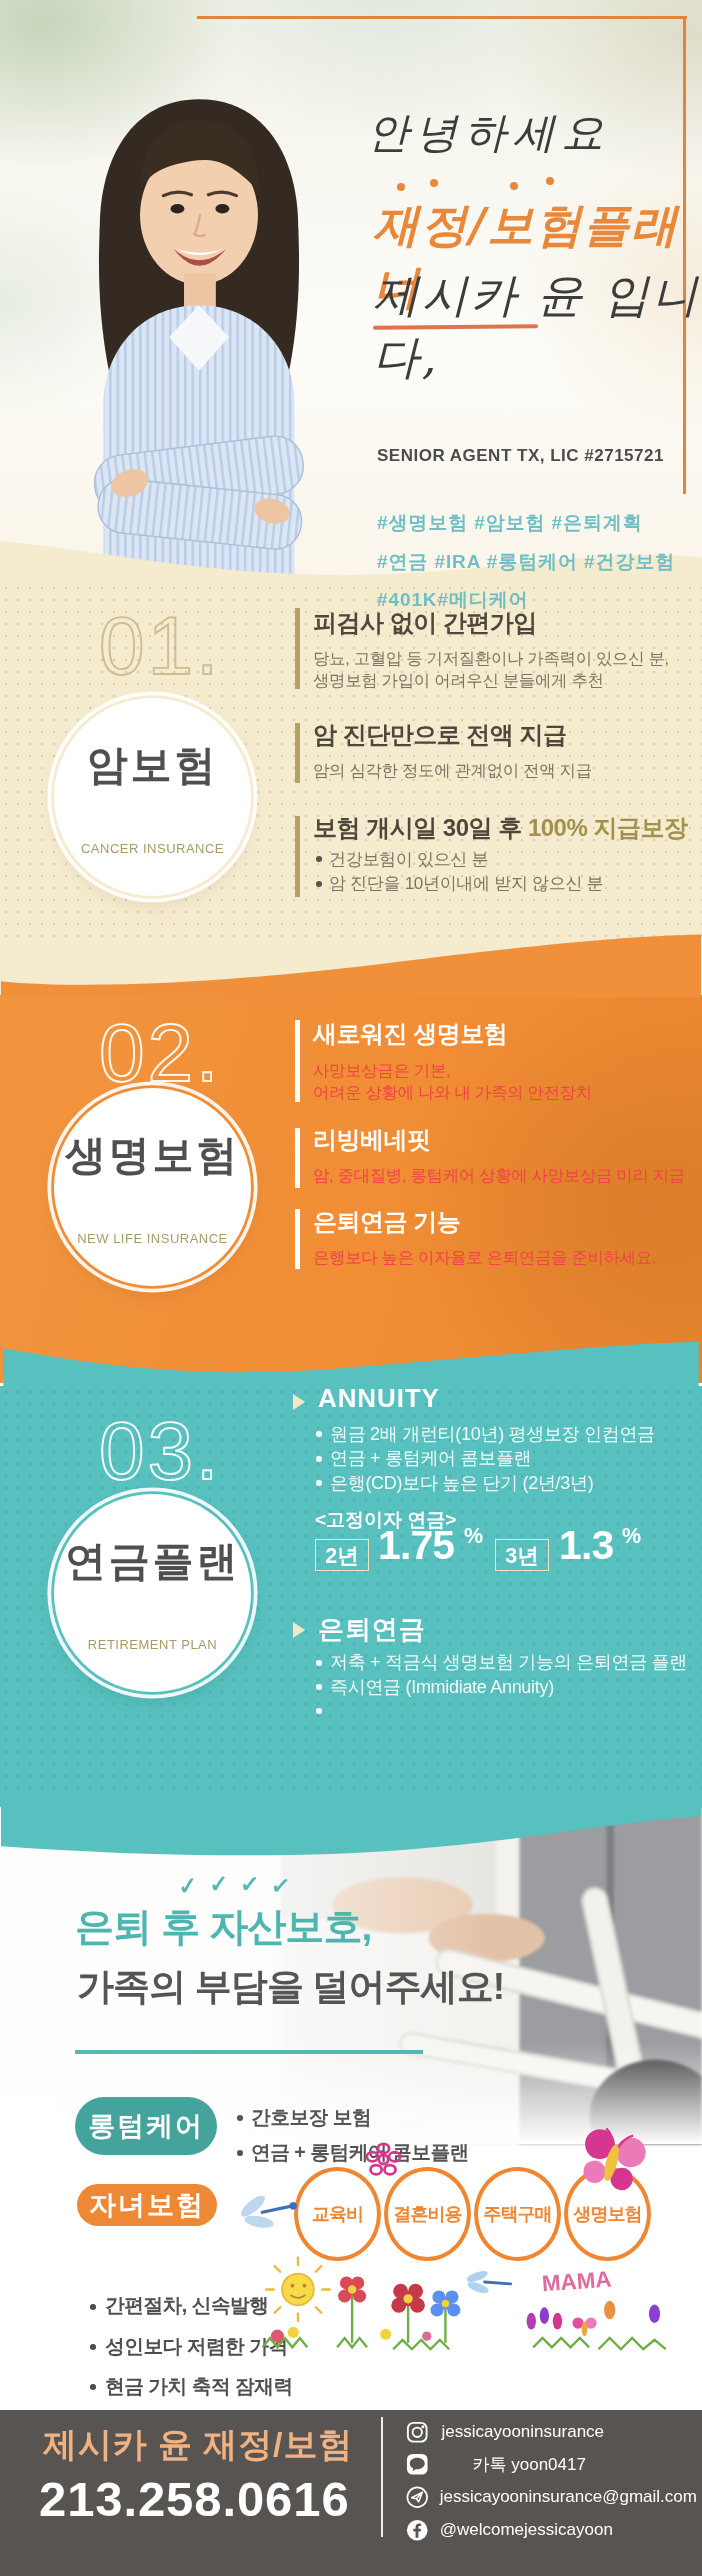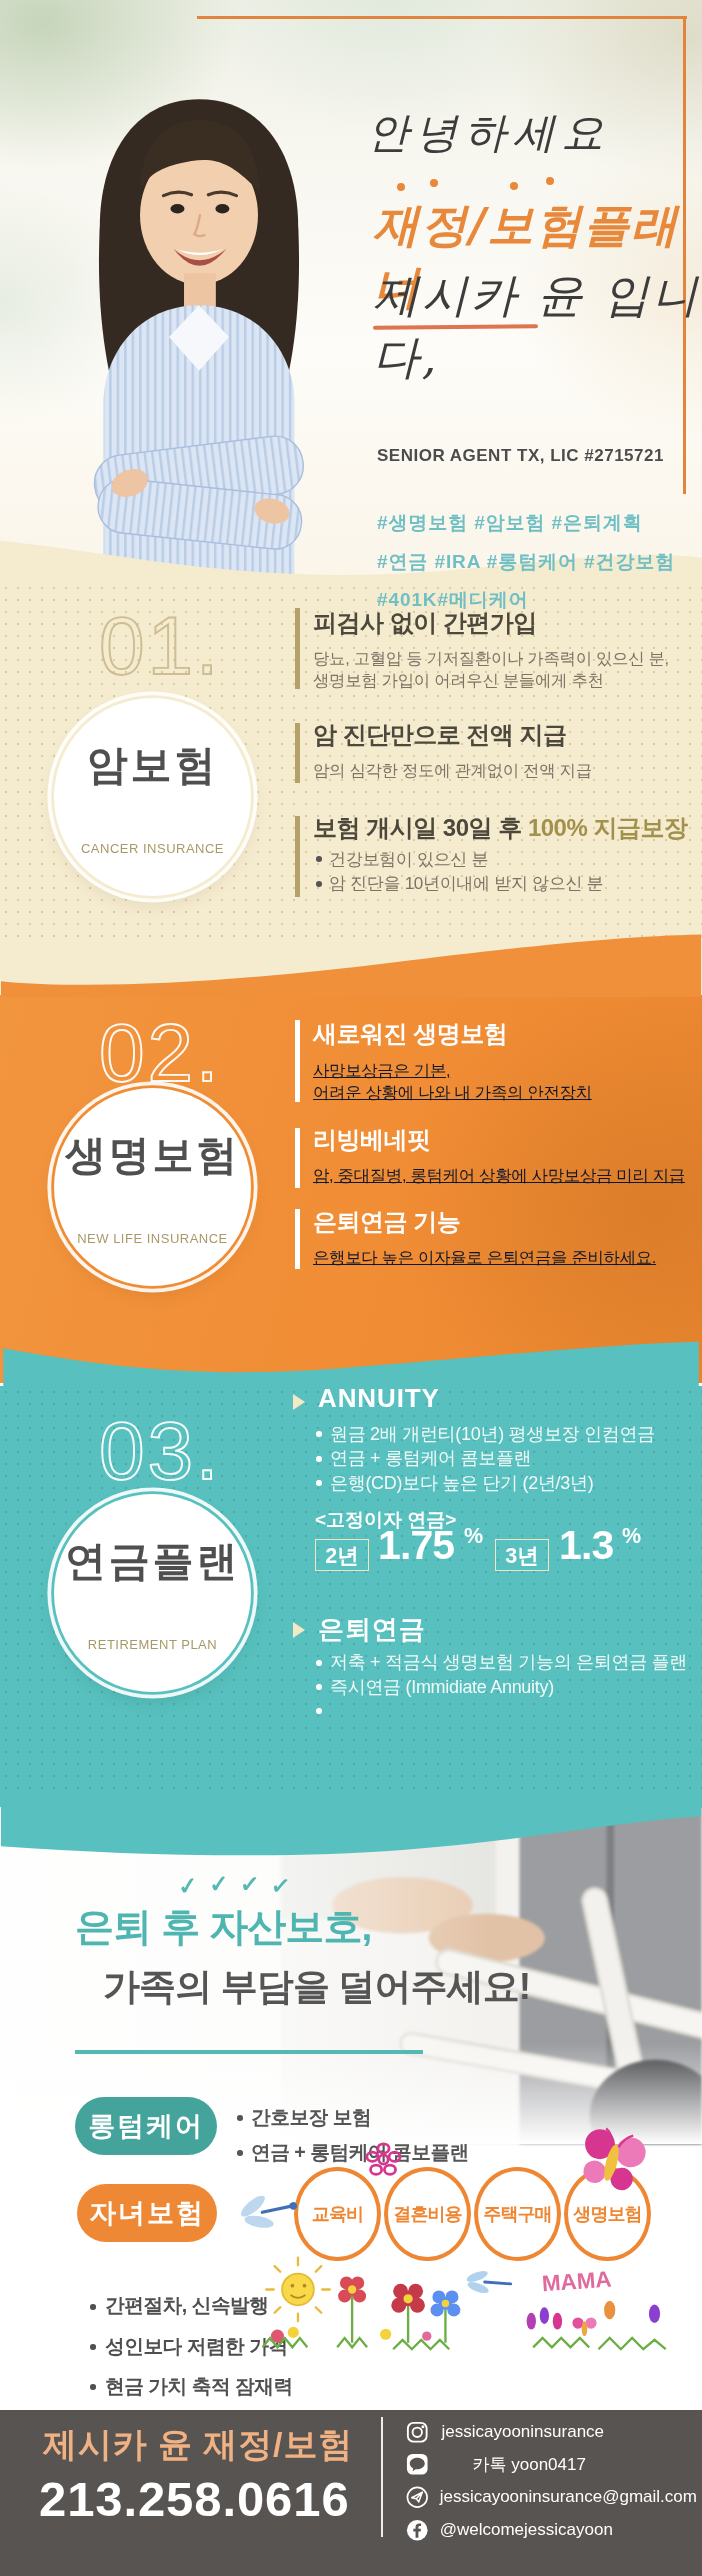--- a/index.html
+++ b/index.html
@@ -52,41 +52,41 @@
   .bc1{box-shadow:0 0 0 2.8px #f5ebcf,0 0 0 6.6px rgba(255,255,255,.9),0 7.5px 17px rgba(120,100,60,.15);}
   .bc2{box-shadow:0 0 0 2.8px #f08c34,0 0 0 6.6px rgba(255,255,255,.9),0 7.5px 17px rgba(140,70,10,.18);}
   .bc3{box-shadow:0 0 0 2.8px #58c0be,0 0 0 6.6px rgba(255,255,255,.9),0 7.5px 17px rgba(20,90,90,.18);}
   .badge-title{font-size:41px;font-weight:bold;color:#4f4f4f;letter-spacing:2.8px;}
   .badge-sub{font-size:13px;color:#a79a66;margin-top:11.2px;letter-spacing:0.5px;}
   .item-bar{width:4.7px;z-index:10;}
   .item-title{font-size:24px;font-weight:bold;white-space:nowrap;z-index:10;letter-spacing:-0.5px;}
   .item-body{font-size:16.4px;white-space:nowrap;z-index:10;letter-spacing:-0.3px;}
   .dark-t{color:#4d483c;} .dark-b{color:#7d7264;}
   .accent-gold{color:#a2914d;}
-  .white-t{color:#ffffff;} .white-b{color:#0f172a;text-decoration:underline;}
+  .white-t{color:#ffffff;} .white-b{color:#ef4444;}
   .dot-bullet{width:5.6px;height:5.6px;border-radius:50%;z-index:10;}
   .tri{width:0;height:0;border-top:8.4px solid transparent;border-bottom:8.4px solid transparent;
        border-left:12px solid #f3e9c5;z-index:10;}
   .teal-head{font-size:26px;font-weight:bold;color:#fff;letter-spacing:0.9px;z-index:10;white-space:nowrap;}
   .teal-li{font-size:18px;color:#f2fbfa;z-index:10;white-space:nowrap;letter-spacing:-0.3px;}
   .rate-term{width:52px;height:30px;border:1.9px solid #efe6c0;color:#fff;font-size:21.5px;font-weight:bold;
              display:flex;align-items:center;justify-content:center;z-index:10;text-align:right;}
   .rate-val{font-size:41px;font-weight:bold;color:#fff;z-index:10;letter-spacing:-0.9px;}
   .rate-unit{font-size:21.5px;font-weight:bold;color:#fff;z-index:10;}
   
   .check{font-size:23.4px;font-weight:bold;color:#54b8b4;z-index:10;}
   #prot-t1{left:75px;top:1900px;font-size:39px;font-weight:bold;color:#4fb5b1;z-index:10;letter-spacing:-0.9px;}
-  #prot-t2{left:77px;top:1962px;font-size:37px;font-weight:bold;color:#555;z-index:10;letter-spacing:-0.9px;margin-left:26px;}
+  #prot-t2{left:77px;top:1962px;font-size:37px;font-weight:bold;color:#555;z-index:10;letter-spacing:-0.9px;}
   #prot-line{left:75px;top:2050px;width:348px;height:3.7px;background:#54b8b4;z-index:10;}
   .pill{border-radius:30px;color:#fff;font-weight:bold;display:flex;align-items:center;
         justify-content:center;z-index:10;}
   #prot-pill{left:75px;top:2097px;width:142px;height:58px;background:#44a49b;font-size:27px;letter-spacing:1.9px;}
   .prot-li{font-size:19.7px;font-weight:bold;color:#555;z-index:10;white-space:nowrap;letter-spacing:-0.5px;}
   
-  #child-pill{left:77px;top:2184px;width:140px;height:58px;background:#ef8834;font-size:27px;letter-spacing:1.9px;}
+  #child-pill{left:77px;top:2184px;width:140px;height:42px;background:#ef8834;font-size:27px;letter-spacing:1.9px;}
   .child-li{font-size:19.7px;font-weight:bold;color:#4f4f4f;z-index:10;white-space:nowrap;letter-spacing:-0.5px;}
   .ccircle{width:79px;height:86px;border:4.7px solid #ee8632;border-radius:50%;background:#fff;
            display:flex;align-items:center;justify-content:center;z-index:10;}
   .ccircle span{font-size:18px;font-weight:bold;color:#ee8632;letter-spacing:-0.9px;}
   
   #footer-bg{left:0;top:2410px;width:702px;height:166px;background:#575452;z-index:2;}
   #footer-name{left:43px;top:2422px;font-size:34px;font-weight:bold;color:#f0b183;z-index:10;letter-spacing:0.9px;}
   #footer-phone{left:39px;top:2471px;font-size:49px;font-weight:bold;color:#fff;z-index:10;letter-spacing:0.9px;}
   #footer-div{left:381px;top:2417px;width:1.9px;height:120px;background:rgba(255,255,255,.9);z-index:10;}
   .soc-row{left:406px;height:24px;display:flex;align-items:center;gap:11.2px;z-index:10;}

